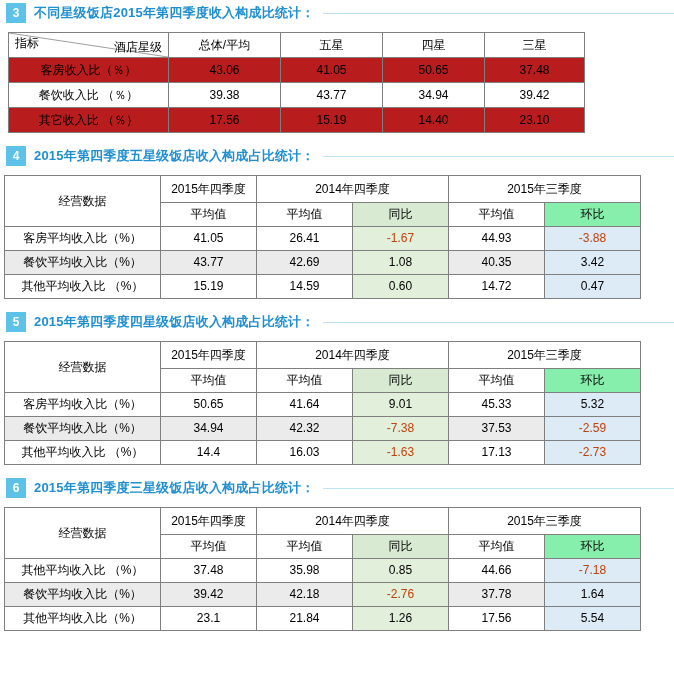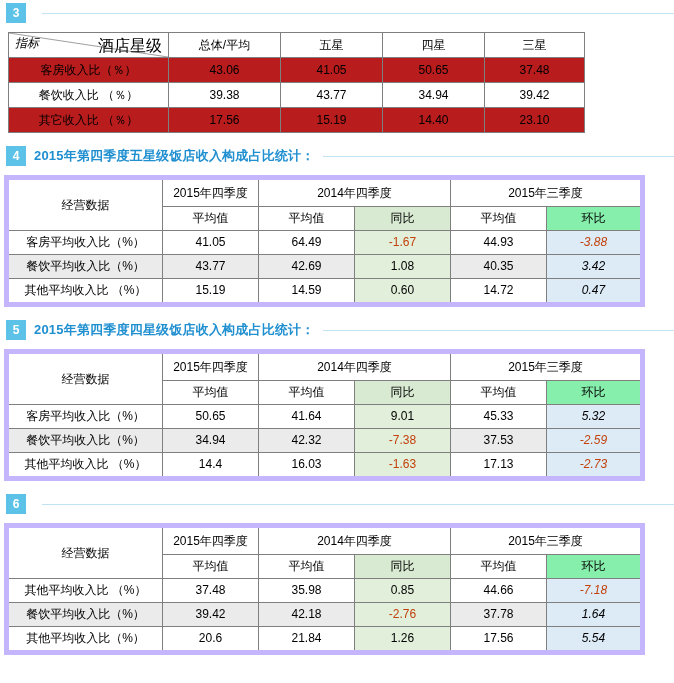--- a/index.html
+++ b/index.html
@@ -76,59 +76,60 @@
     position:relative;
     height:46px;
     padding:0;
     background:#ffffff;
   }
   .diag .lineA{
     position:absolute;left:0;top:0;width:100%;height:100%;
     overflow:hidden;
   }
   .diag .t1{
-    position:absolute;right:6px;top:2px;font-size:16px;font-family:Liberation Mono, monospace;
+    position:absolute;right:6px;top:2px;font-size:12px;
   }
   .diag .t2{
-    position:absolute;left:6px;bottom:2px;font-size:12px;font-style:italic;
+    position:absolute;left:6px;bottom:2px;font-size:12px;
   }
 
   
   .tbl2{
     margin:6px 0 0 4px;
-    border:5px solid #c4b5fd;
+    border:1px solid #c4b5fd;
     table-layout:fixed;
   }
   .tbl2 td{
     border:1px solid #7f7f7f;
     text-align:center;
     vertical-align:middle;
     font-size:12px;
     height:23px;
     line-height:23px;
     padding:0 2px;
   }
   .tbl2 .hdr{height:26px;line-height:26px;}
   .hb-green{background:#d9ead3;}
   .hb-blue{background:#86efac;}
   .c-green{background:#e2efda;}
-  .c-blue{background:#ddebf7;font-style:italic;}
+  .c-blue{background:#ddebf7;}
   .neg{color:#c2410c;}
   .rowlabel{text-align:center;}
   .big-hdr{font-size:12px;}
   .blk{margin-bottom:10px;}
 </style>
 </head>
 <body>
 
 <div class="page">
 
   <div class="blk">
     <div class="sec-head">
       <div class="sec-num">3</div>
+      <div class="sec-title">不同星级饭店2015年第四季度收入构成比统计：</div>
       <div class="sec-rule"></div>
     </div>
 
     <table class="tbl" style="width:576px;">
       <colgroup>
         <col style="width:160px">
           <col style="width:112px">
           <col style="width:102px">
           <col style="width:102px">
           <col style="width:100px">
@@ -198,21 +199,21 @@
       <tr>
         <td>平均值</td>
         <td>平均值</td>
         <td class="hb-green">同比</td>
         <td>平均值</td>
         <td class="hb-blue">环比</td>
       </tr>
       <tr>
         <td class="rowlabel">客房平均收入比（%）</td>
         <td>41.05</td>
-        <td>64.49</td>
+        <td>26.41</td>
         <td class="c-green neg">-1.67</td>
         <td>44.93</td>
         <td class="c-blue neg">-3.88</td>
       </tr>
       <tr class="grey-bg">
         <td class="rowlabel">餐饮平均收入比（%）</td>
         <td>43.77</td>
         <td>42.69</td>
         <td class="c-green">1.08</td>
         <td>40.35</td>
@@ -284,20 +285,21 @@
         <td>17.13</td>
         <td class="c-blue neg">-2.73</td>
       </tr>
     </tbody>
       </table>
   </div>
 
   <div class="blk">
     <div class="sec-head">
       <div class="sec-num">6</div>
+      <div class="sec-title">2015年第四季度三星级饭店收入构成占比统计：</div>
       <div class="sec-rule"></div>
     </div>
 
     <table class="tbl2" style="width:636px;">
       <colgroup>
         <col style="width:156px">
           <col style="width:96px">
           <col style="width:96px">
           <col style="width:96px">
           <col style="width:96px">
@@ -328,21 +330,21 @@
       <tr class="grey-bg">
         <td class="rowlabel">餐饮平均收入比（%）</td>
         <td>39.42</td>
         <td>42.18</td>
         <td class="c-green neg">-2.76</td>
         <td>37.78</td>
         <td class="c-blue">1.64</td>
       </tr>
       <tr>
         <td class="rowlabel">其他平均收入比（%）</td>
-        <td>20.6</td>
+        <td>23.1</td>
         <td>21.84</td>
         <td class="c-green">1.26</td>
         <td>17.56</td>
         <td class="c-blue">5.54</td>
       </tr>
     </tbody>
       </table>
   </div>
 
 </div>

